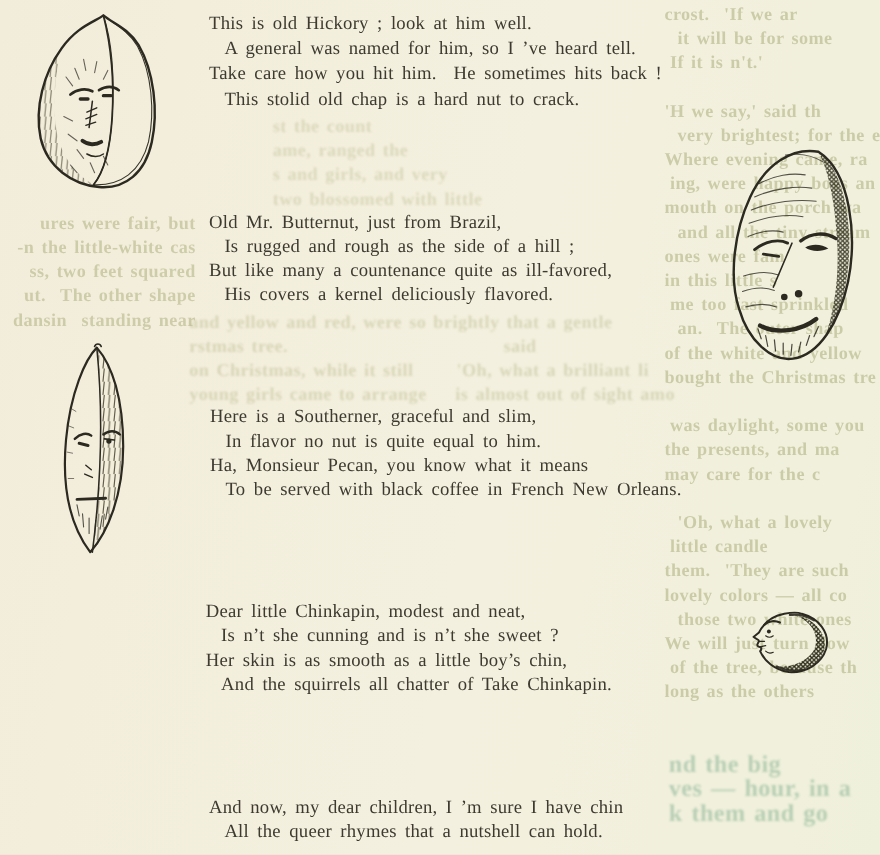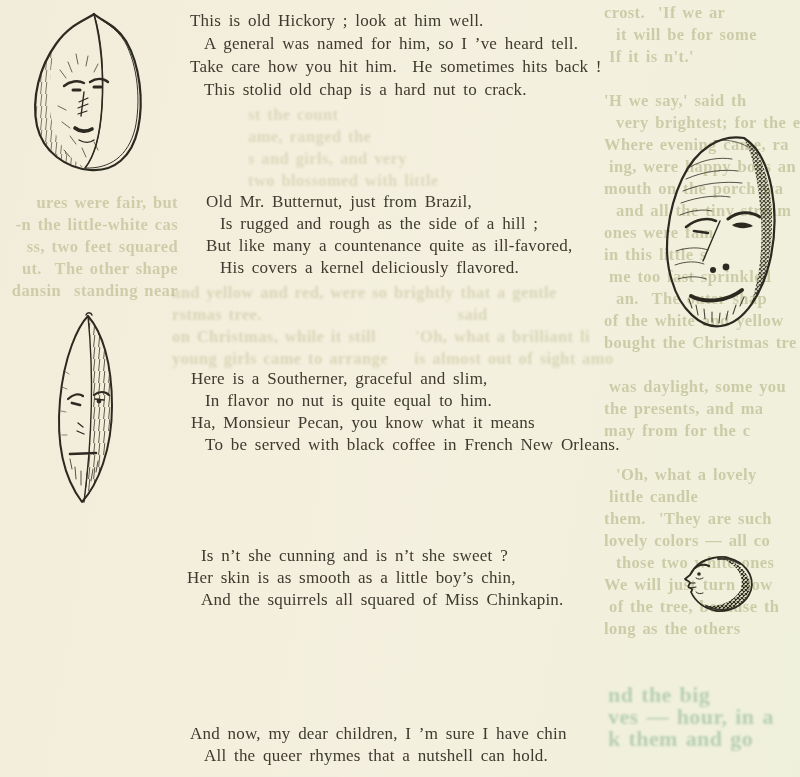--- a/index.html
+++ b/index.html
@@ -7,21 +7,21 @@
     position:relative;width:800px;height:777px;overflow:hidden;
     background:linear-gradient(100deg,#f2edda 0%,#f4f0df 55%,#eff0db 100%);
     font-family:"Liberation Serif","DejaVu Serif",serif;
   }
   
   .stanza{position:absolute;z-index:4;color:#3e3a2f;font-size:17px;}
   .line{white-space:pre;line-height:22px;letter-spacing:.2px;word-spacing:3.2px;}
   .s1 .line{line-height:23px;}
   .indent{padding-left:14px;}
   .s1{left:190px;top:9px;}
-  .s2{left:190px;top:191px;margin-left:16px;}
+  .s2{left:190px;top:191px;}
   .s3{left:191px;top:368px;}
   .s4{left:187px;top:545px;}
   .closing{left:190px;top:723px;}
   
   .illus{position:absolute;margin:0;z-index:3;}
   .illus svg{display:block;width:100%;height:100%;}
   .hickory{left:24px;top:10px;width:122px;height:164px;}
   .butternut{left:656px;top:133px;width:130px;height:202px;}
   .pecan{left:47px;top:311px;width:78px;height:196px;}
   .chinkapin{left:682px;top:554px;width:76px;height:64px;}
@@ -71,21 +71,21 @@
     <div class="bl">and all the tiny stream</div>
     <div class="bl">ones were fam</div>
     <div class="bl">in this little s</div>
     <div class="bl">me too fast sprinkled</div>
     <div class="bl">an.  The outer shap</div>
     <div class="bl">of the white and yellow</div>
     <div class="bl">bought the Christmas tre</div>
     <div class="bl"></div>
     <div class="bl">was daylight, some you</div>
     <div class="bl">the presents, and ma</div>
-    <div class="bl">may from for the c</div>
+    <div class="bl">may care for the c</div>
     <div class="bl"></div>
     <div class="bl">'Oh, what a lovely</div>
     <div class="bl">little candle</div>
     <div class="bl">them.  'They are such</div>
     <div class="bl">lovely colors — all co</div>
     <div class="bl">those two white ones</div>
     <div class="bl">We will just turn dow</div>
     <div class="bl">of the tree, because th</div>
     <div class="bl">long as the others</div>
   </div>
@@ -197,23 +197,24 @@
   </div>
 
   <div class="stanza s3">
     <div class="line flush">Here is a Southerner, graceful and slim,</div>
     <div class="line indent">In flavor no nut is quite equal to him.</div>
     <div class="line flush">Ha, Monsieur Pecan, you know what it means</div>
     <div class="line indent">To be served with black coffee in French New Orleans.</div>
   </div>
 
   <div class="stanza s4">
+    <div class="line flush">Dear little Chinkapin, modest and neat,</div>
     <div class="line indent">Is n’t she cunning and is n’t she sweet ?</div>
     <div class="line flush">Her skin is as smooth as a little boy’s chin,</div>
-    <div class="line indent">And the squirrels all squared of Miss Chinkapin.</div>
+    <div class="line indent">And the squirrels all chatter of Take Chinkapin.</div>
   </div>
 
   <div class="stanza closing">
     <div class="line flush">And now, my dear children, I ’m sure I have chin</div>
     <div class="line indent">All the queer rhymes that a nutshell can hold.</div>
   </div>
 
 </div>
 
 </body></html>

